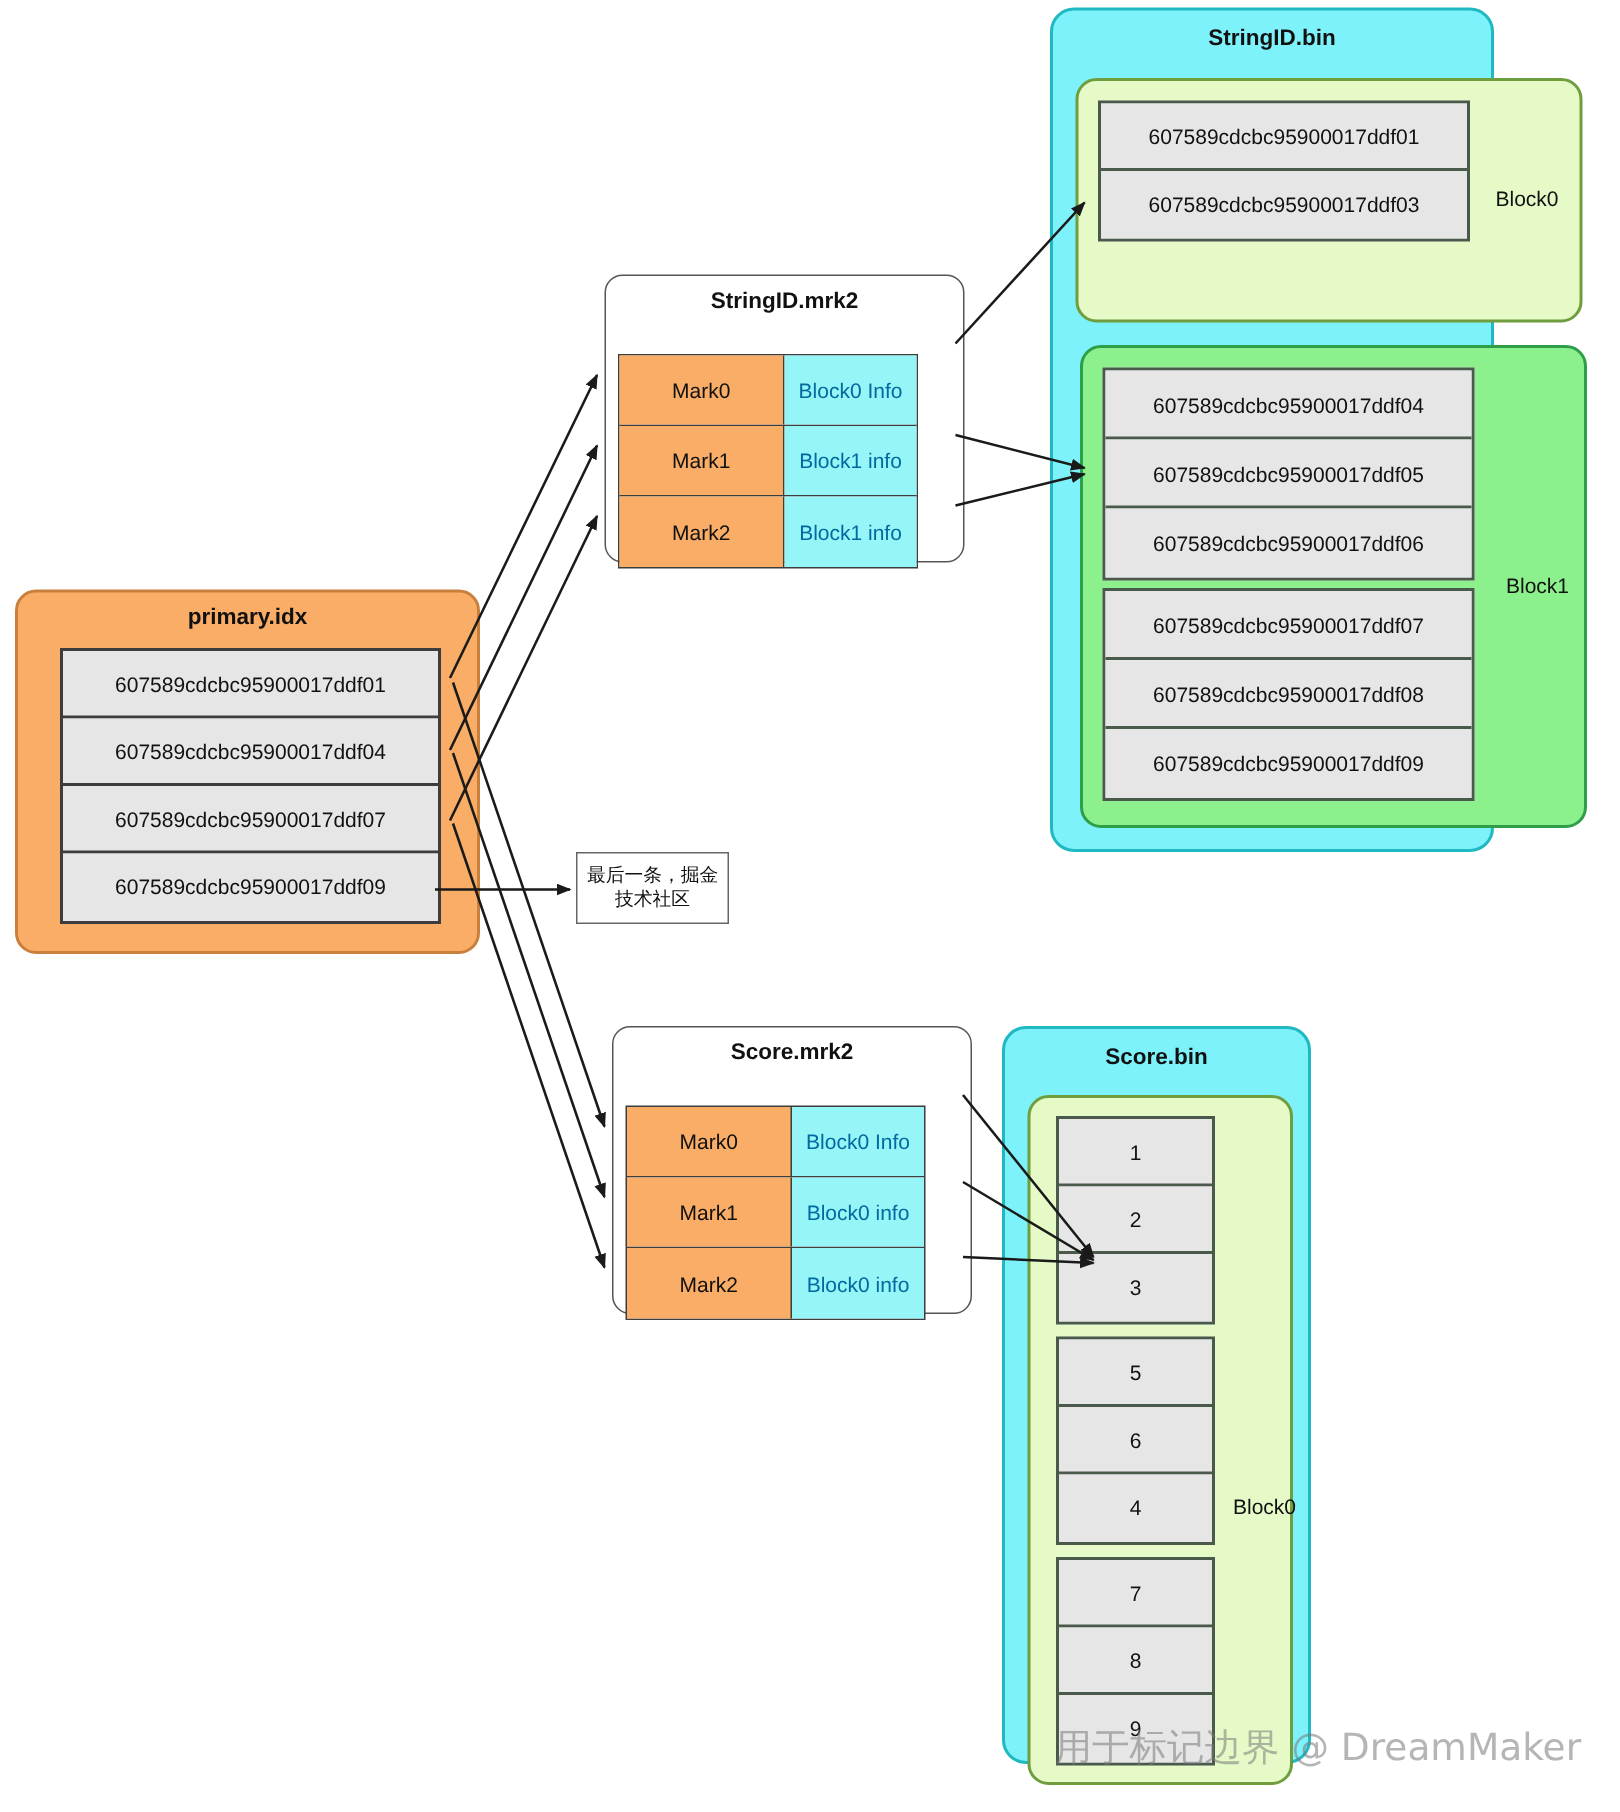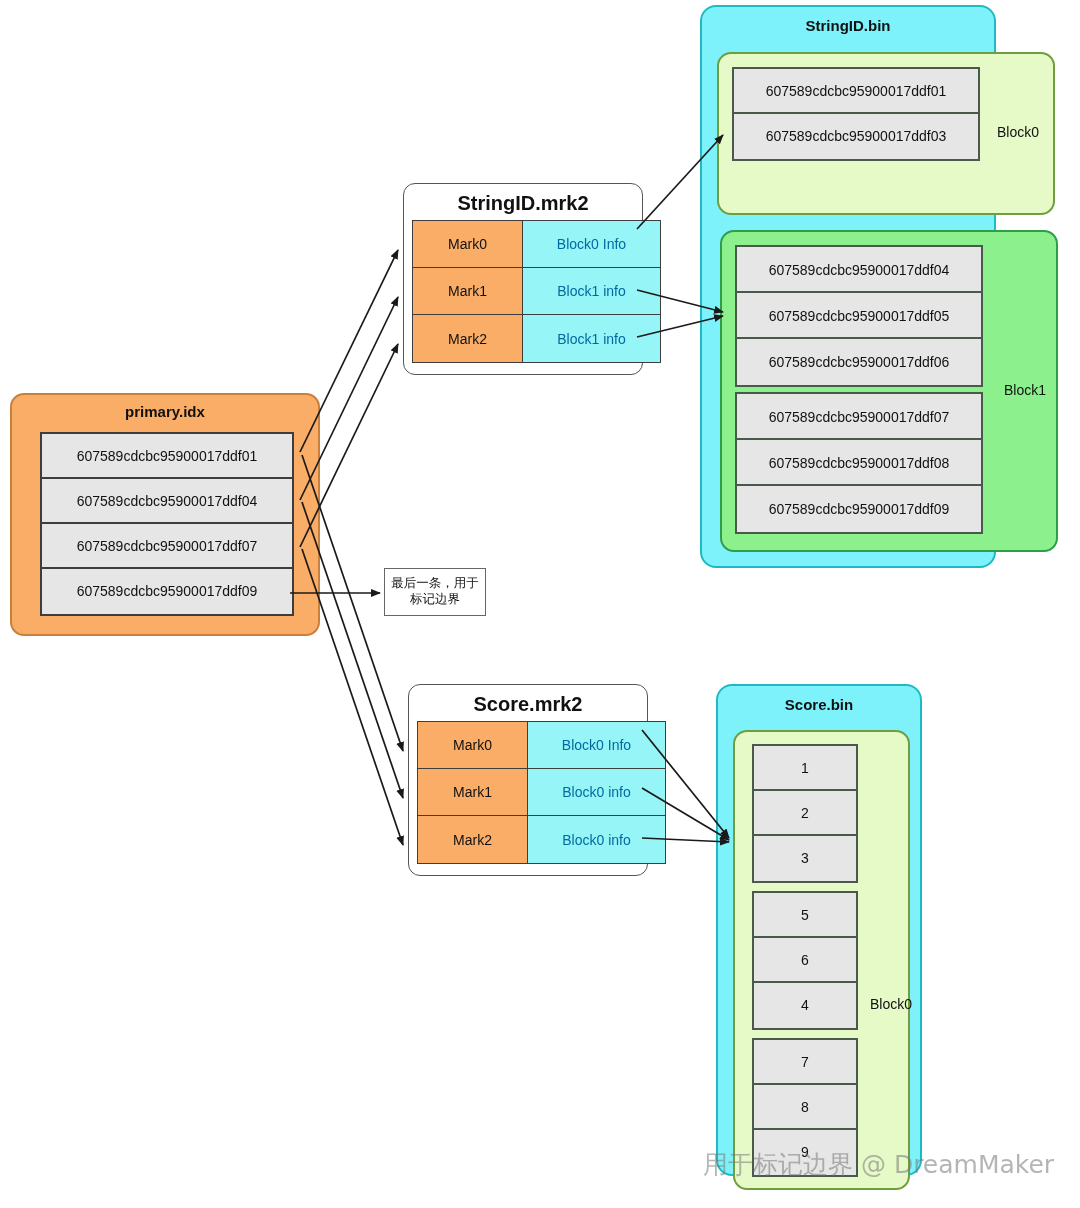--- a/index.html
+++ b/index.html
@@ -20,44 +20,44 @@
              font-weight:bold;font-size:15px;color:#111;}
   .idx-rows{position:absolute;left:28px;top:37px;width:254px;
             border:2px solid #3d3d3d;box-sizing:border-box;background:#e6e6e6;}
   .idx-row{height:45px;line-height:45px;text-align:center;font-size:14px;color:#111;
            background:#e6e6e6;border-bottom:2px solid #3d3d3d;box-sizing:border-box;}
   .idx-row:last-child{border-bottom:none;}
 
   
   .mrk{background:#ffffff;border:1.6px solid #555;border-radius:12px;z-index:3;}
   .mrk-title{position:absolute;left:0;top:8px;width:100%;text-align:center;
-             font-weight:bold;font-size:20px;color:#111;}
-  .mrk-table{position:absolute;left:8px;width:249px;
-             border:1.4px solid #3d3d3d;box-sizing:border-box;}
+             font-weight:bold;font-size:15px;color:#111;}
+  .mrk-table{position:absolute;left:8px;width:200px;
+             border:1.4px solid #3d3d3d;box-sizing:border-box;margin-top:16px;}
   .mrk-row{display:flex;height:47px;box-sizing:border-box;
            border-bottom:1.4px solid #3d3d3d;}
   .mrk-row:last-child{border-bottom:none;}
   .mrk-c-mark{flex:0 0 110px;background:#f9ad66;display:flex;align-items:center;
               justify-content:center;font-size:14px;color:#111;
               border-right:1.4px solid #3d3d3d;box-sizing:border-box;}
   .mrk-c-info{flex:1;background:#96f5f7;display:flex;align-items:center;
               justify-content:center;font-size:14px;color:#0369a1;box-sizing:border-box;}
 
   #mrk-string{left:403px;top:183px;width:240px;height:192px;}
   #mrk-string .mrk-table{top:36px;}
   #mrk-score{left:408px;top:684px;width:240px;height:192px;}
   #mrk-score .mrk-table{top:36px;}
 
   
   .bin{background:#7ef2fa;border:2px solid #1fb9c4;border-radius:16px;z-index:2;}
   .bin-title{position:absolute;left:0;top:10px;width:100%;text-align:center;
              font-weight:bold;font-size:15px;color:#111;}
 
   #bin-string{left:700px;top:5px;width:296px;height:563px;}
-  #bin-score{left:716px;top:684px;width:206px;height:492px;}
+  #bin-score{left:668px;top:684px;width:206px;height:492px;}
 
   .block{position:absolute;border-radius:14px;box-sizing:border-box;}
   .block-label{position:absolute;font-size:14px;color:#111;}
 
   .blk-light{background:#e6fac8;border:2px solid #6f9e3f;}
   .blk-green{background:#8cf08c;border:2px solid #2e9e49;}
 
   .gran{position:absolute;border:2px solid #4a5a4a;box-sizing:border-box;
         background:#e6e6e6;}
   .gran-row{text-align:center;font-size:14px;color:#111;background:#e6e6e6;
@@ -133,21 +133,21 @@
   <div class="node idx-box">
     <div class="idx-title">primary.idx</div>
     <div class="idx-rows">
       <div class="idx-row">607589cdcbc95900017ddf01</div>
       <div class="idx-row">607589cdcbc95900017ddf04</div>
       <div class="idx-row">607589cdcbc95900017ddf07</div>
       <div class="idx-row">607589cdcbc95900017ddf09</div>
     </div>
   </div>
 
-  <div class="node" id="note">最后一条，用于标记边界</div>
+  <div class="node" id="note">最后一条，掘金技术社区</div>
 
   <div class="node mrk" id="mrk-string">
     <div class="mrk-title">StringID.mrk2</div>
     <div class="mrk-table">
       <div class="mrk-row">
         <div class="mrk-c-mark">Mark0</div>
         <div class="mrk-c-info">Block0 Info</div>
       </div>
       <div class="mrk-row">
         <div class="mrk-c-mark">Mark1</div>

